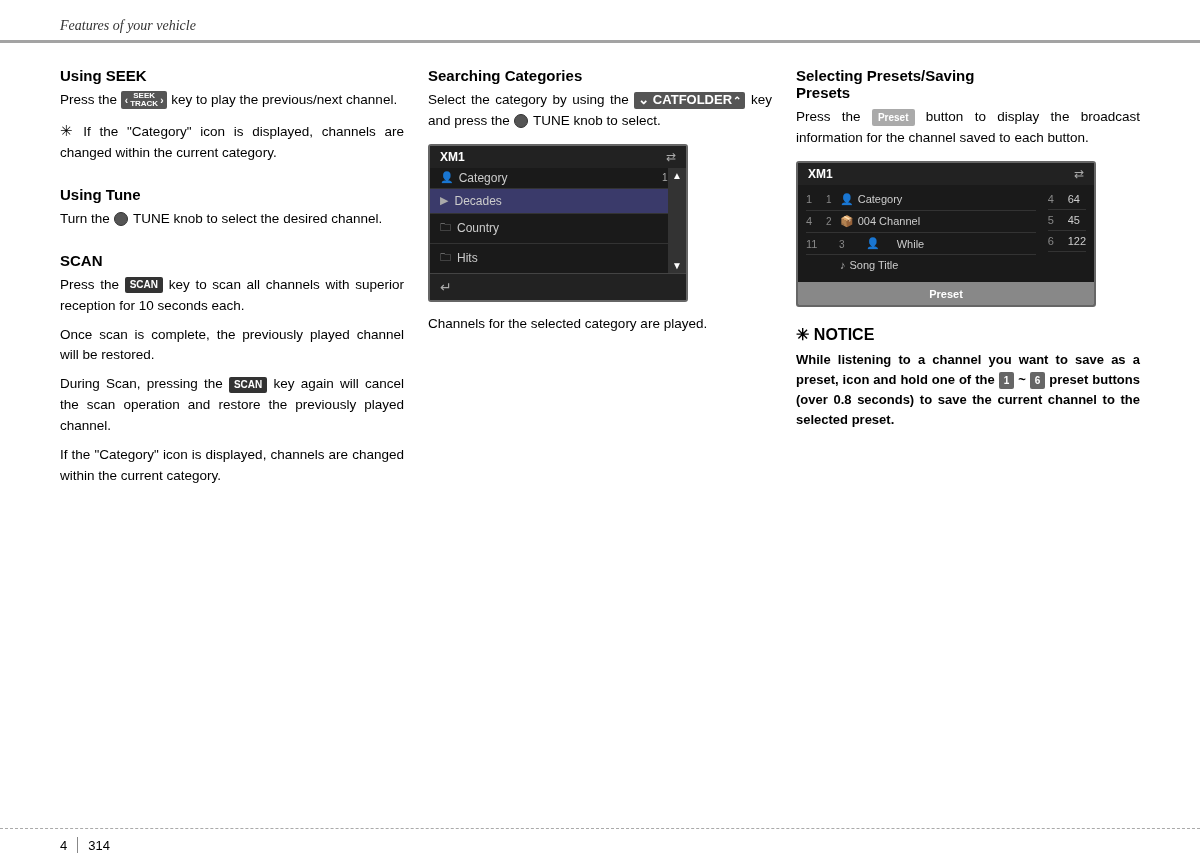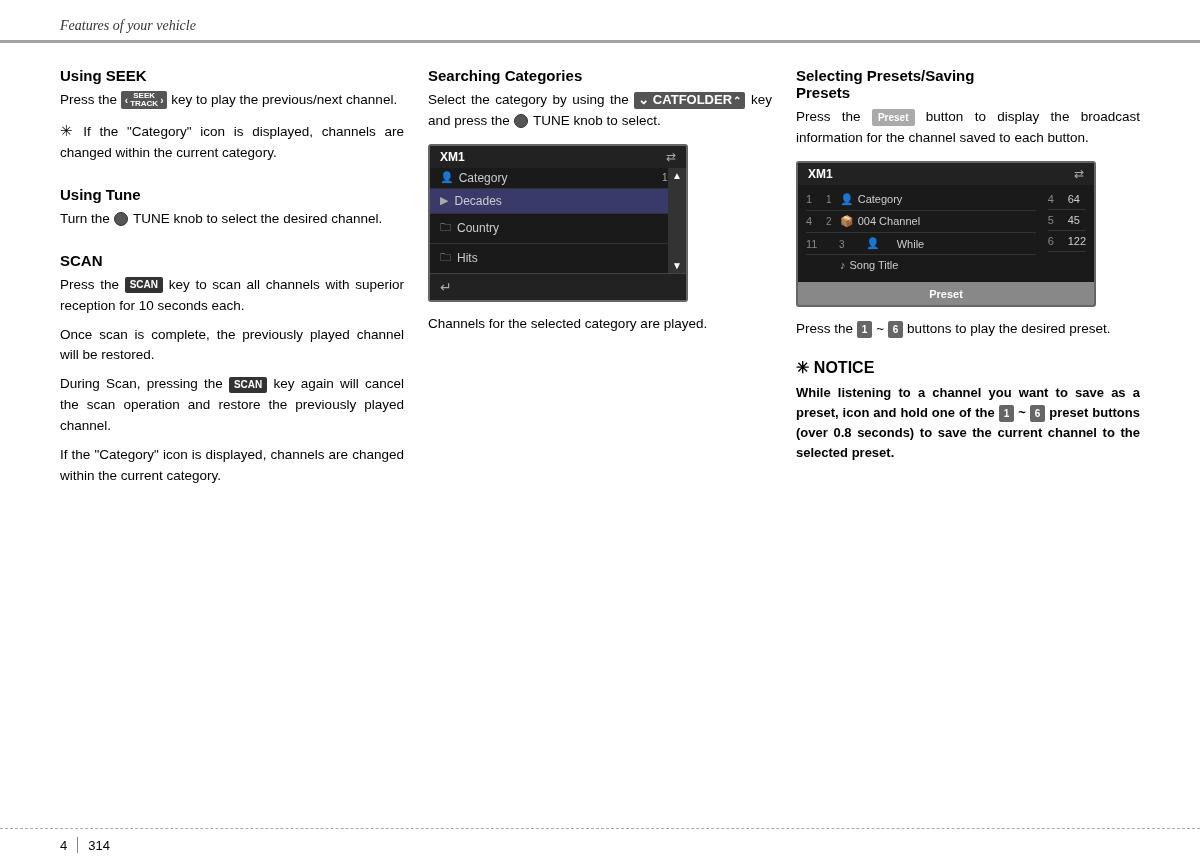--- a/index.html
+++ b/index.html
@@ -456,27 +456,20 @@
             <span style="color:#ccc;font-size:11px;font-family:Arial;margin-left:6px;">122</span>
           </div>
           <div style="padding:4px 0;height:28px;"></div>
         </div>
       </div>
       <div class="preset-btn-row">
         <span>Preset</span>
       </div>
     </div>
 
-    <p>
-      <span>Press the</span>
-      <span class="btn-num">1</span>
-      <span>~</span>
-      <span class="btn-num">6</span>
-      <span>buttons to play the desired preset.</span>
-    </p>
 
     <div class="notice-section">
       <div class="notice-title">
         <span>✳</span>
         <span> NOTICE</span>
       </div>
       <p class="notice-body">
         <span>While listening to a channel you want to save as a preset, icon and hold one of the</span>
         <span class="btn-num">1</span>
         <span>~</span>

